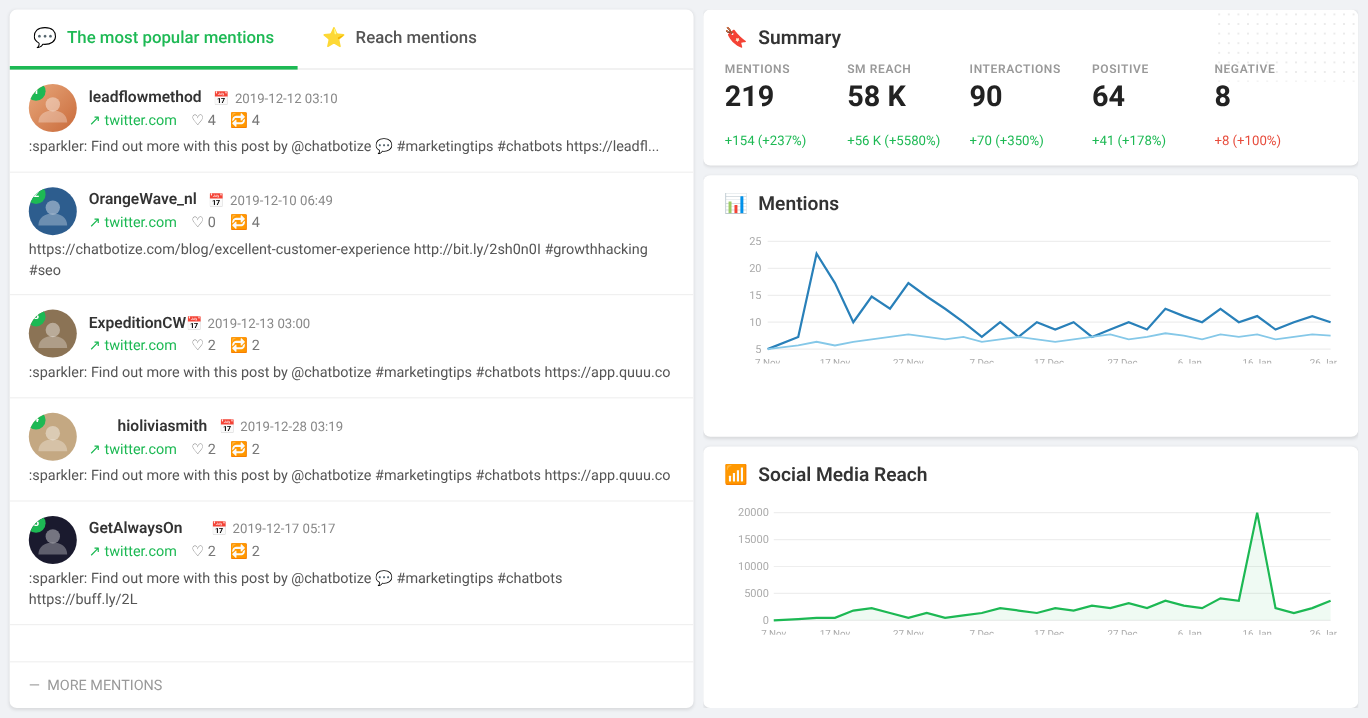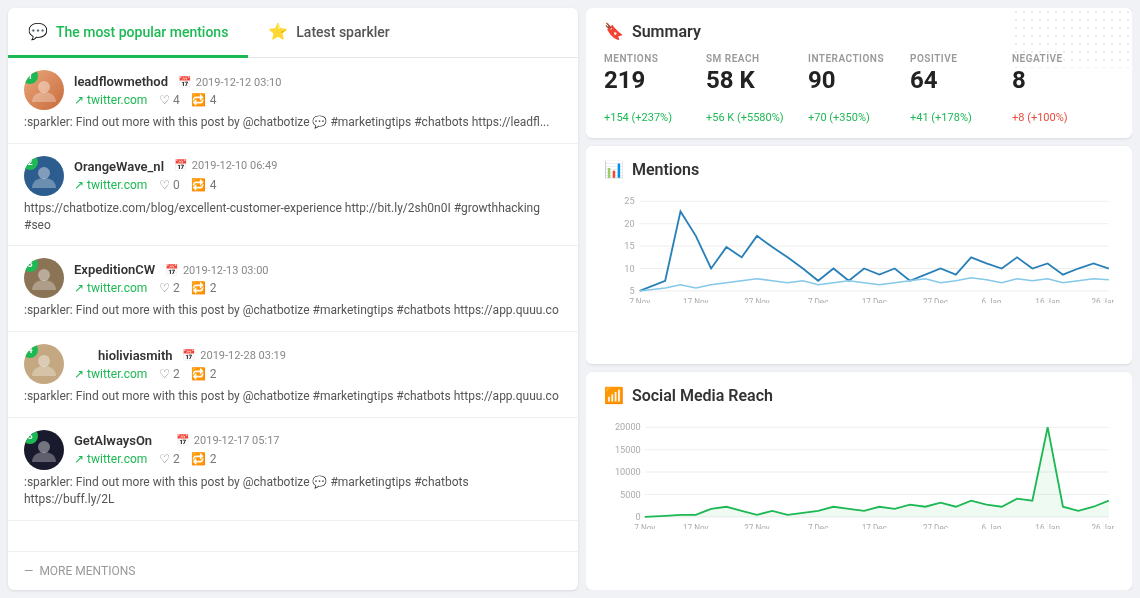--- a/index.html
+++ b/index.html
@@ -224,21 +224,21 @@
 <body>
 
 <div class="left-panel">
   <div class="tabs">
     <div class="tab active">
       <span class="tab-icon">💬</span>
       <span>The most popular mentions</span>
     </div>
     <div class="tab">
       <span class="tab-icon">⭐</span>
-      <span>Latest sparkler</span>
+      <span>Reach mentions</span>
     </div>
   </div>
   <div class="mentions-list" id="mentions-list">
   <div class="mention-item">
       <div class="mention-header">
         <div class="avatar av1">
           <div class="badge">1</div>
           <svg width="28" height="28" viewBox="0 0 28 28" fill="none" xmlns="http://www.w3.org/2000/svg">
             <circle cx="14" cy="11" r="6" fill="rgba(255,255,255,0.4)"></circle>
             <path d="M2 26c0-6.627 5.373-10 12-10s12 3.373 12 10" fill="rgba(255,255,255,0.3)"></path>
@@ -271,21 +271,21 @@
       <div class="mention-item">
       <div class="mention-header">
         <div class="avatar av2">
           <div class="badge">2</div>
           <svg width="28" height="28" viewBox="0 0 28 28" fill="none" xmlns="http://www.w3.org/2000/svg">
             <circle cx="14" cy="11" r="6" fill="rgba(255,255,255,0.4)"></circle>
             <path d="M2 26c0-6.627 5.373-10 12-10s12 3.373 12 10" fill="rgba(255,255,255,0.3)"></path>
           </svg>
         </div>
         <div class="mention-meta">
-          <div style="display:flex;align-items:flex-start;gap:10px;">
+          <div style="display:flex;align-items:flex-end;gap:10px;">
             <span class="mention-username">OrangeWave_nl</span>
             <span class="mention-date">
               <span style="color:#aaa">📅</span>
               2019-12-10 06:49
             </span>
           </div>
           <div class="mention-source-row">
             <span class="source-link">
               <span>↗</span>
               twitter.com
@@ -304,21 +304,21 @@
       <div class="mention-item">
       <div class="mention-header">
         <div class="avatar av3">
           <div class="badge">3</div>
           <svg width="28" height="28" viewBox="0 0 28 28" fill="none" xmlns="http://www.w3.org/2000/svg">
             <circle cx="14" cy="11" r="6" fill="rgba(255,255,255,0.4)"></circle>
             <path d="M2 26c0-6.627 5.373-10 12-10s12 3.373 12 10" fill="rgba(255,255,255,0.3)"></path>
           </svg>
         </div>
         <div class="mention-meta">
-          <div style="display:flex;align-items:flex-end;gap:10px;">
+          <div style="display:flex;align-items:center;">
             <span class="mention-username">ExpeditionCW</span>
             <span class="mention-date">
               <span style="color:#aaa">📅</span>
               2019-12-13 03:00
             </span>
           </div>
           <div class="mention-source-row">
             <span class="source-link">
               <span>↗</span>
               twitter.com

